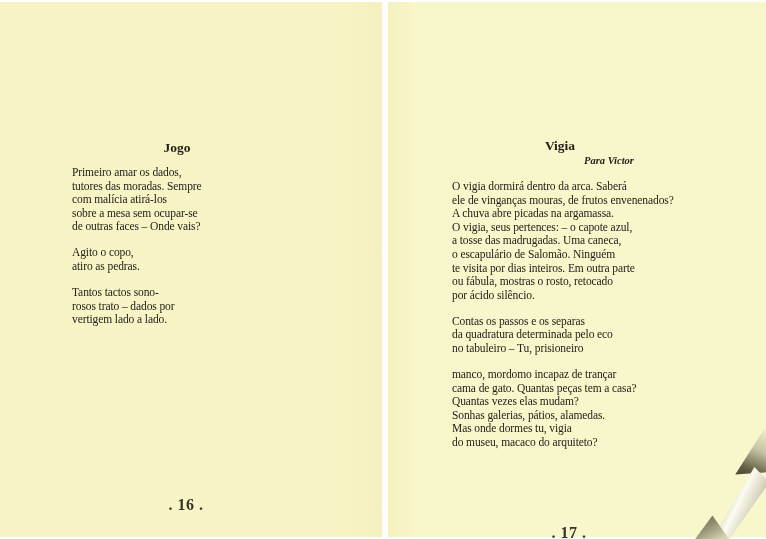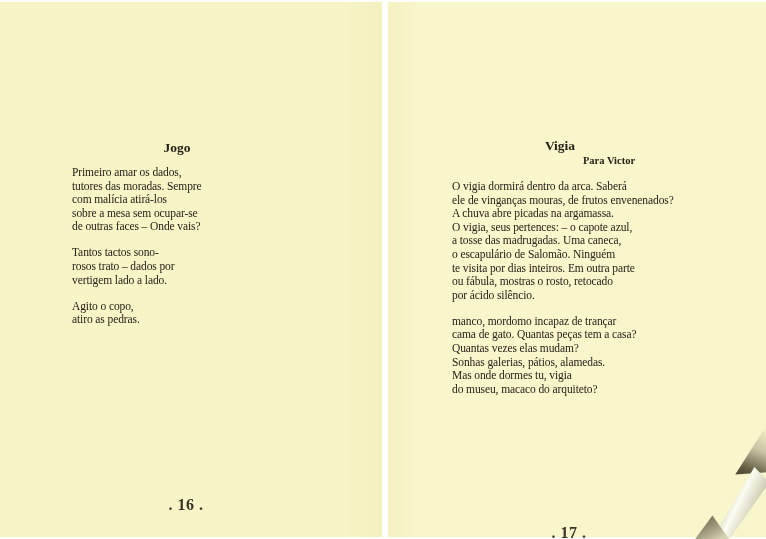--- a/index.html
+++ b/index.html
@@ -28,20 +28,21 @@
     position: absolute;
     transform: translateX(-50%);
     font-weight: bold;
     font-size: 13.5px;
     color: var(--ink, #26211a);
     white-space: nowrap;
   }
   .dedication {
     position: absolute;
     transform: translateX(-50%);
+    font-style: italic;
     font-weight: bold;
     font-size: 10.5px;
     color: var(--ink, #26211a);
     white-space: nowrap;
   }
   .poem {
     position: absolute;
     font-size: 11.5px;
     line-height: 13.6px;
     letter-spacing: -0.1px;
@@ -89,42 +90,45 @@
 <div class="spread">
 
   <div class="page page-left">
     <div class="poem-title" style="left:177px; top:138px;">Jogo</div>
     <div class="poem" style="left:72px; top:164px;">
       <div class="stanza">Primeiro amar os dados,
 tutores das moradas. Sempre
 com malícia atirá-los
 sobre a mesa sem ocupar-se
 de outras faces – Onde vais?</div>
+      <div class="stanza">Agito o copo,
+atiro as pedras.</div>
       <div class="stanza">Tantos tactos sono-
 rosos trato – dados por
 vertigem lado a lado.</div>
-      <div class="stanza">Agito o copo,
-atiro as pedras.</div>
     </div>
     <div class="page-number" style="left:186px;">. 16 .</div>
   </div>
 
   <div class="page page-right">
     <div class="poem-title" style="left:172px; top:136px;text-align:right;">Vigia</div>
     <div class="dedication" style="left:221px; top:153px;">Para Victor</div>
     <div class="poem" style="left:64px; top:178px;">
       <div class="stanza">O vigia dormirá dentro da arca. Saberá
 ele de vinganças mouras, de frutos envenenados?
 A chuva abre picadas na argamassa.
 O vigia, seus pertences: – o capote azul,
 a tosse das madrugadas. Uma caneca,
 o escapulário de Salomão. Ninguém
 te visita por dias inteiros. Em outra parte
 ou fábula, mostras o rosto, retocado
 por ácido silêncio.</div>
+      <div class="stanza">Contas os passos e os separas
+da quadratura determinada pelo eco
+no tabuleiro – Tu, prisioneiro</div>
       <div class="stanza">manco, mordomo incapaz de trançar
 cama de gato. Quantas peças tem a casa?
 Quantas vezes elas mudam?
 Sonhas galerias, pátios, alamedas.
 Mas onde dormes tu, vigia
 do museu, macaco do arquiteto?</div>
     </div>
     <div class="page-number" style="left:181px;margin-top:28px;">. 17 .</div>
   </div>
 

